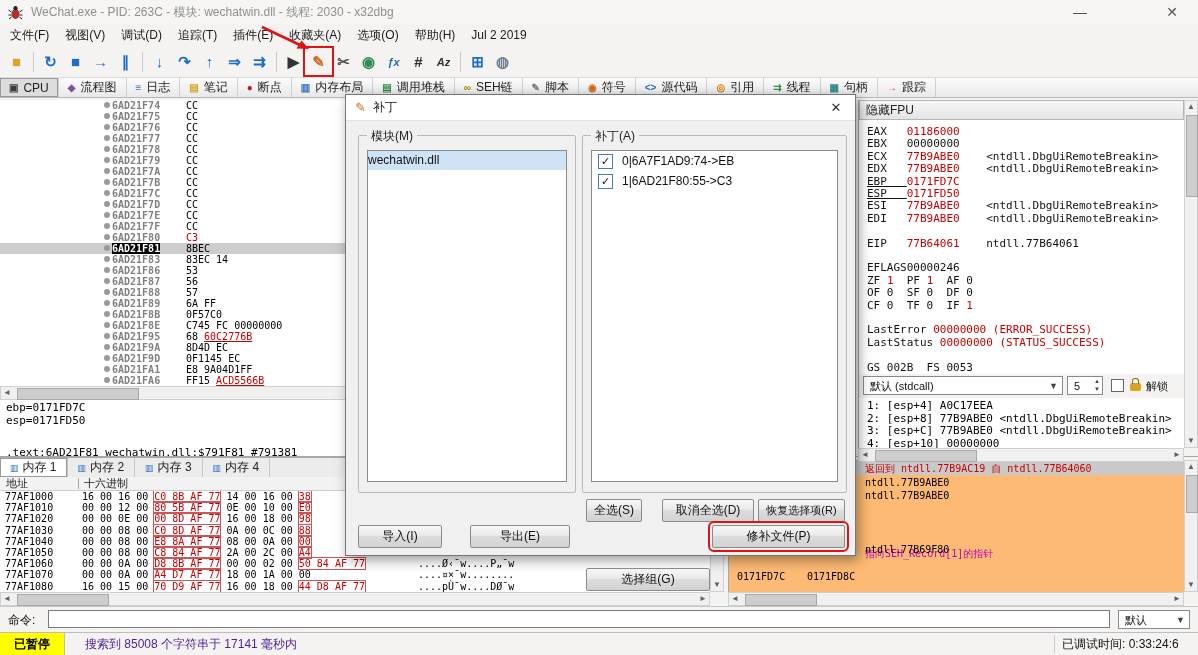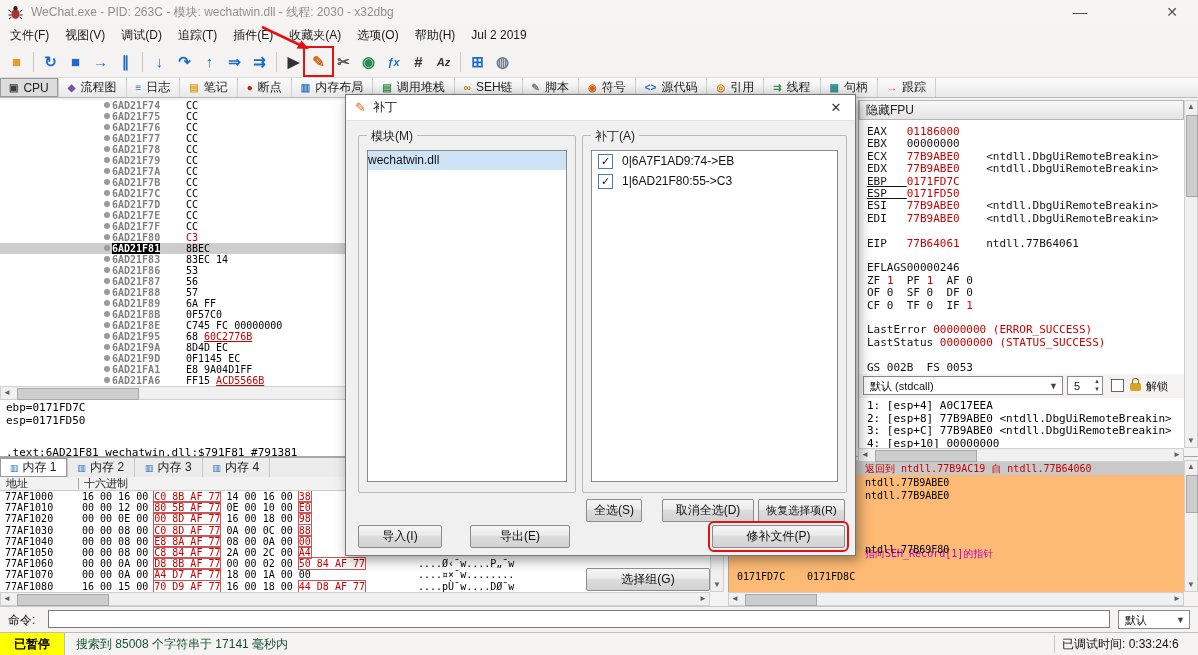--- a/index.html
+++ b/index.html
@@ -94,21 +94,21 @@
   .sb-arrow{position:absolute;font-size:8px;color:#606060;line-height:12px;}
   .hthumb{position:absolute;top:1px;height:10px;background:#cdcdcd;border:1px solid #a8a8a8;}
   .vthumb{position:absolute;left:1px;width:10px;background:#cdcdcd;border:1px solid #a8a8a8;}
 
   
   #command-bar{left:0;top:606px;width:1198px;height:26px;border-top:1px solid #c9c9c9;box-sizing:border-box;}
   #command-label{position:absolute;left:8px;top:5px;color:#111;}
   #command-input{position:absolute;left:48px;top:3px;width:1062px;height:18px;border:1px solid #7a7a7a;background:#fff;font-family:"Liberation Sans",sans-serif;font-size:12px;padding:0 4px;box-sizing:border-box;}
   #status-bar{left:0;top:632px;width:1198px;height:23px;background:#f4f3f2;border-top:1px solid #bdbdbd;box-sizing:border-box;}
   #status-state{position:absolute;left:0;top:0;width:64px;height:22px;background:#ffff00;color:#000;text-align:center;line-height:22px;border-right:1px solid #bdbdbd;font-weight:bold;}
-  #status-message{position:absolute;left:76px;top:0;line-height:22px;color:#14532d;}
+  #status-message{position:absolute;left:85px;top:0;line-height:22px;color:#4c1d95;}
   #status-time{position:absolute;left:1062px;top:0;line-height:22px;color:#111;}
   .status-div{position:absolute;top:2px;width:1px;height:18px;background:#c9c9c9;}
 
   
   #patch-dialog{left:345px;top:94px;width:511px;height:462px;background:#f0f0f0;border:1px solid #767676;box-shadow:3px 4px 12px rgba(0,0,0,.4);z-index:10;box-sizing:border-box;}
   #dlg-title{position:absolute;left:0;top:0;width:100%;height:26px;background:#fff;border-bottom:1px solid #e2e2e2;display:flex;align-items:center;padding-left:9px;gap:7px;box-sizing:border-box;}
   #dlg-icon{color:#d2691e;font-size:13px;}
   #dlg-close{margin-left:auto;width:38px;height:26px;display:flex;align-items:center;justify-content:center;color:#333;font-size:13px;}
   .groupbox{position:absolute;border:1px solid #b9b9b9;border-radius:2px;}
   .group-label{position:absolute;top:-8px;left:8px;background:#f0f0f0;padding:0 4px;color:#222;}

